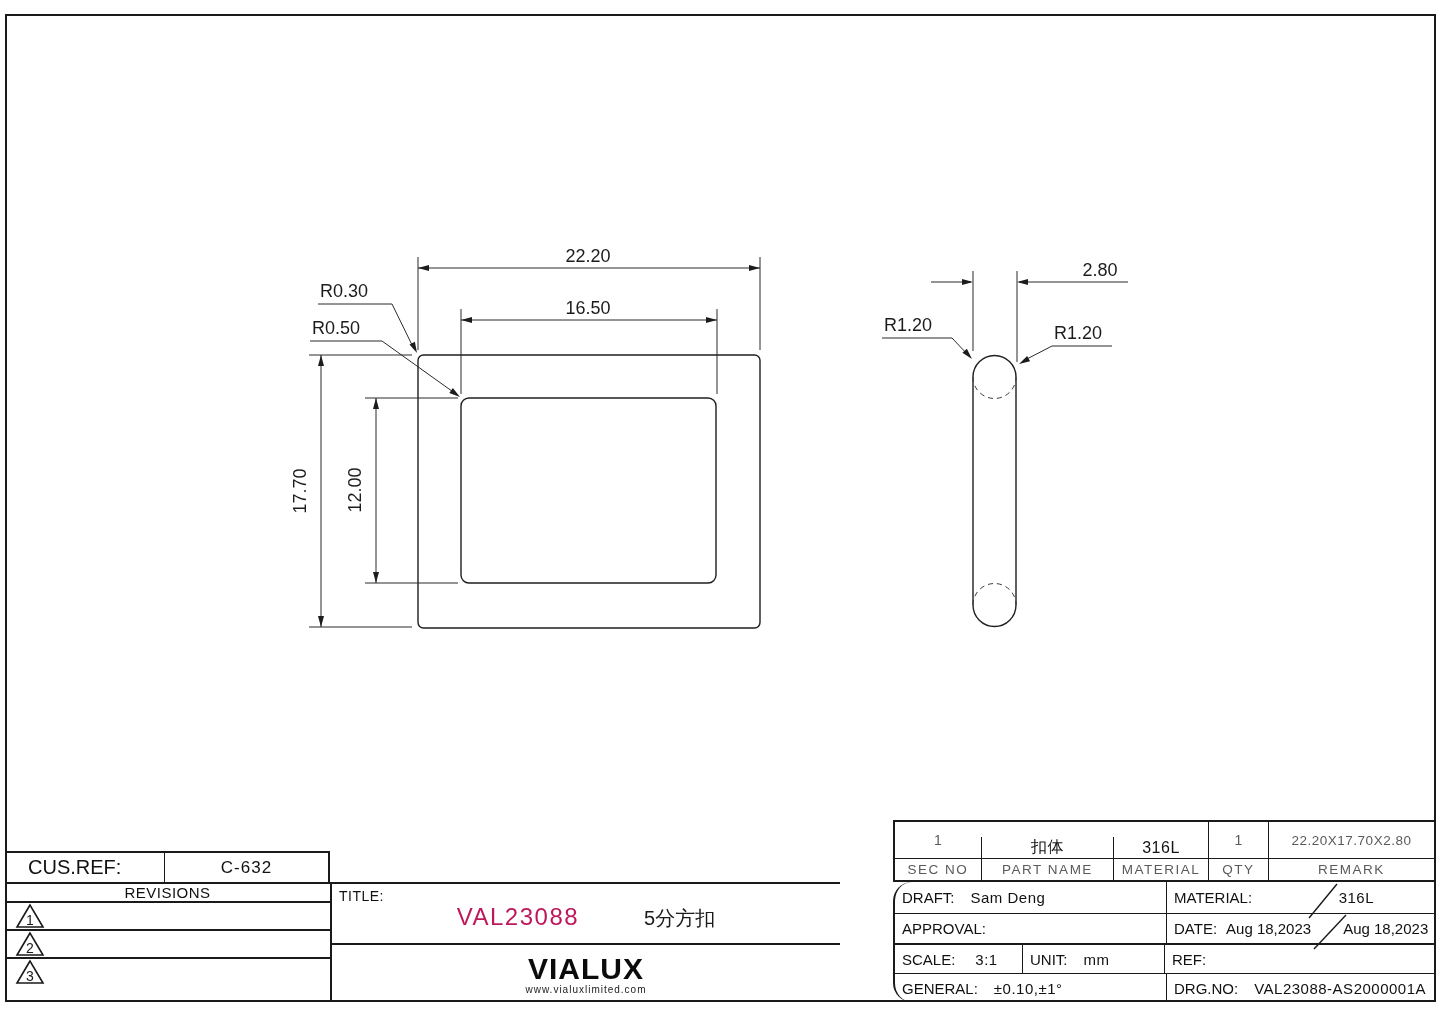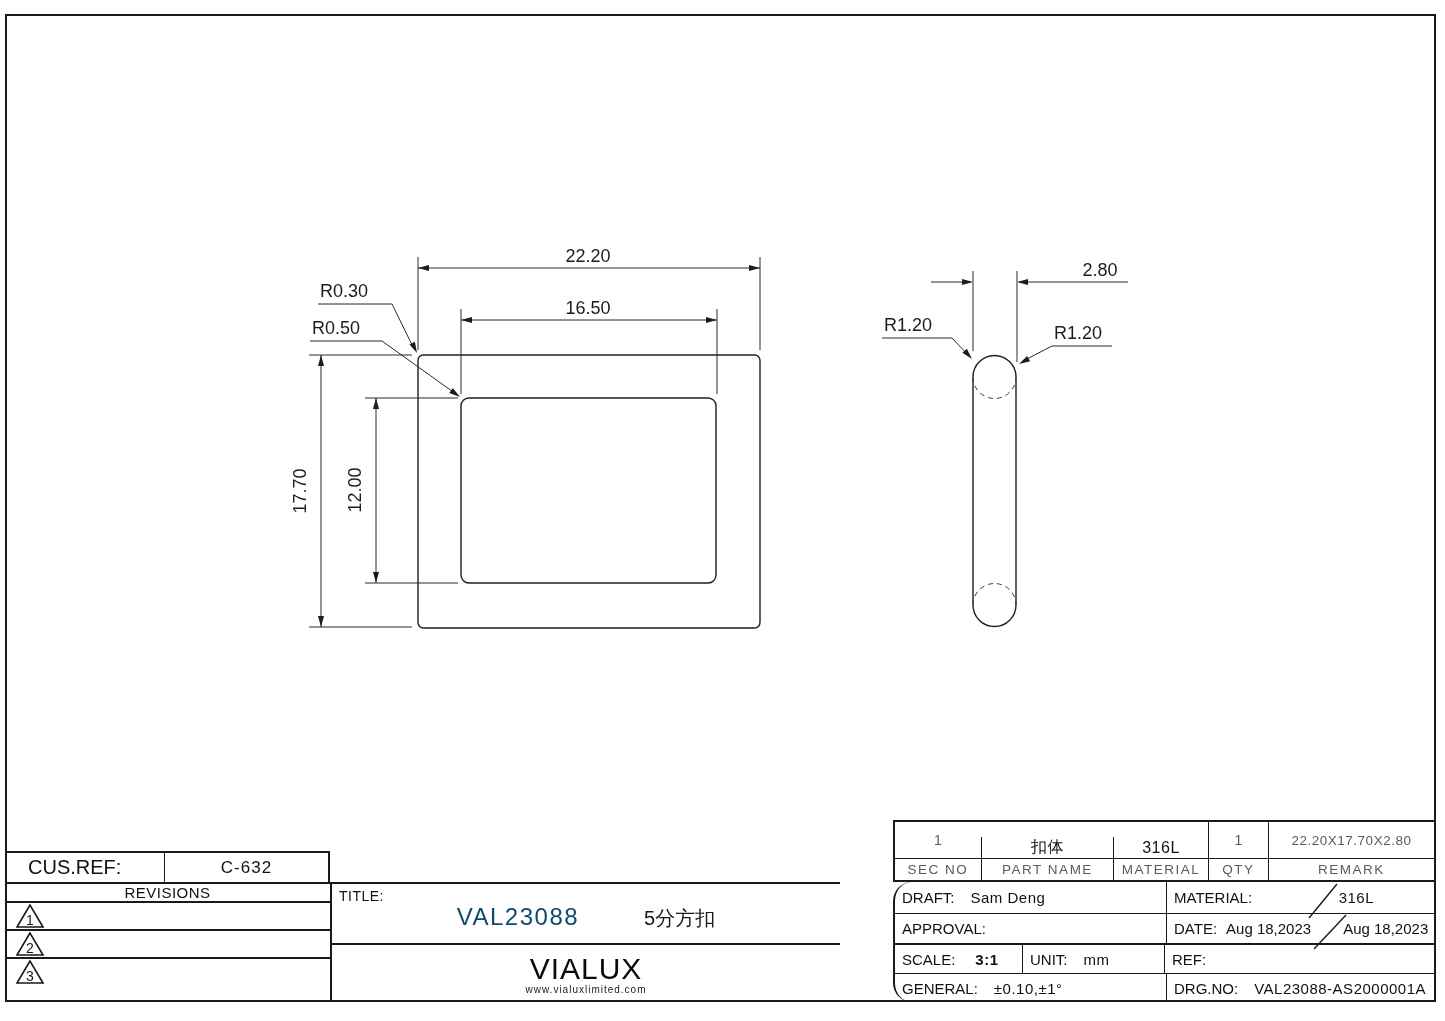--- a/index.html
+++ b/index.html
@@ -49,41 +49,41 @@
   .revs .row:last-child{border-bottom:none;}
   .tri{display:block;}
   .tri polygon{fill:none;stroke:#1a1a1a;stroke-width:1.6px;}
   .tri text{font-size:14px;fill:#1a1a1a;}
 
   
   .mid{left:330px;top:882px;width:510px;height:120px;border-top:2px solid #1a1a1a;border-left:2px solid #1a1a1a;display:flex;flex-direction:column;}
   .titlecell{height:61px;border-bottom:2px solid #1a1a1a;position:relative;box-sizing:border-box;}
   .titlelabel{position:absolute;left:7px;top:4px;font-size:14px;letter-spacing:.5px;}
   .titlerow{display:flex;justify-content:center;align-items:baseline;gap:28px;margin-top:19px;}
-  .titleval{font-size:24px;letter-spacing:1.5px;color:#0c4a6e;}
+  .titleval{font-size:24px;letter-spacing:1.5px;color:#be185d;}
   .titlecn{font-size:20px;color:#1b1b1b;margin-left:37px;}
   .logocell{flex:1;display:flex;flex-direction:column;align-items:center;justify-content:center;}
-  .logo{font-size:30px;font-weight:normal;letter-spacing:1px;color:#0b0b0b;text-align:center;}
+  .logo{font-size:30px;font-weight:bold;letter-spacing:1px;color:#0b0b0b;text-align:center;}
   .site{font-size:10px;letter-spacing:1px;color:#222;margin-top:-2px;}
 
   
   .tbr{left:893px;top:882px;width:543px;height:120px;border-left:2px solid #1a1a1a;display:flex;flex-direction:column;border-radius:19px;}
   .tbr .r{display:flex;align-items:stretch;box-sizing:border-box;}
   .tbr .r1{height:31px;}
   .tbr .r2{height:30px;border-top:1.5px solid #1a1a1a;}
   .tbr .r3{height:30px;border-top:2px solid #1a1a1a;}
   .tbr .r4{flex:1;border-top:1.5px solid #1a1a1a;}
   .tbr .cell{display:flex;align-items:center;padding-left:7px;font-size:15px;box-sizing:border-box;white-space:nowrap;}
   .tbr .bl{border-left:1.5px solid #1a1a1a;}
   .w271{width:271px;}
   .w127{width:127px;}
   .w142{width:142px;text-align:center;}
   .grow{flex:1;}
   .vgap{margin-left:16px;letter-spacing:.5px;}
-  .vgap2{margin-left:20px;letter-spacing:.5px;font-weight:bold;}
+  .vgap2{margin-left:20px;letter-spacing:.5px;}
   .matcell{position:relative;}
   .matval{position:absolute;right:62px;letter-spacing:.5px;}
   .datecell{font-size:15px;}
   .datev1{margin-left:9px;}
   .datev2{margin-left:32px;}
 </style>
 </head>
 <body>
 
 <div class="sheet">

